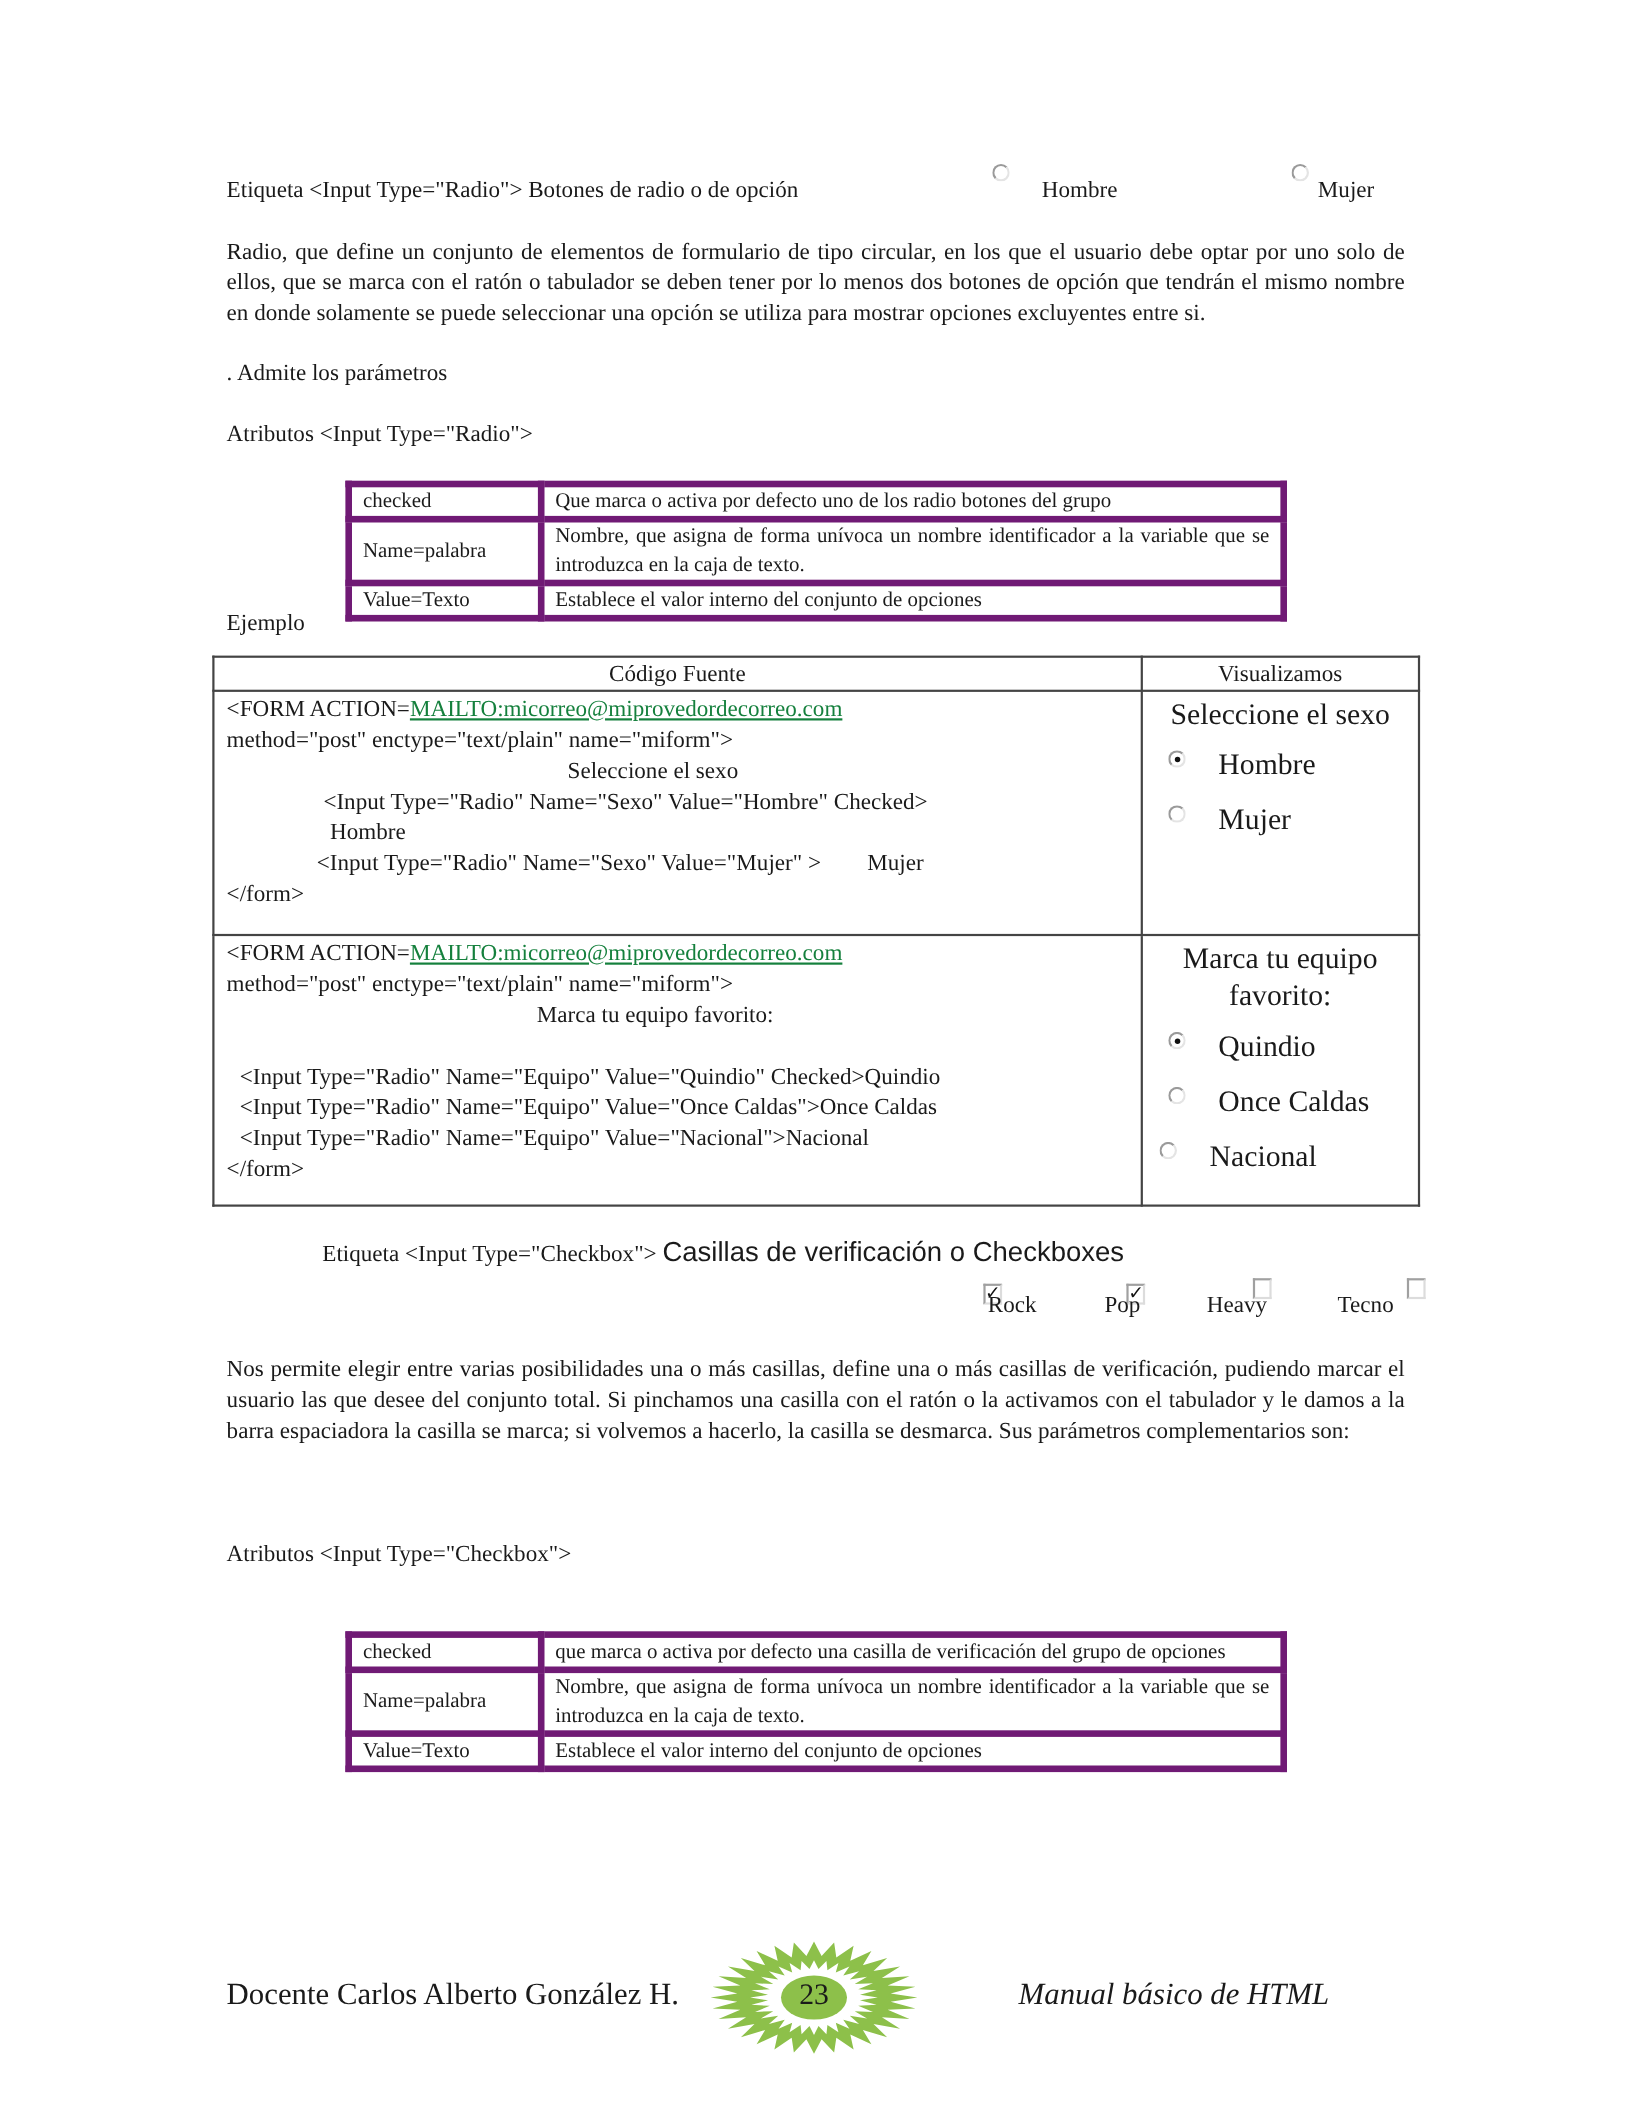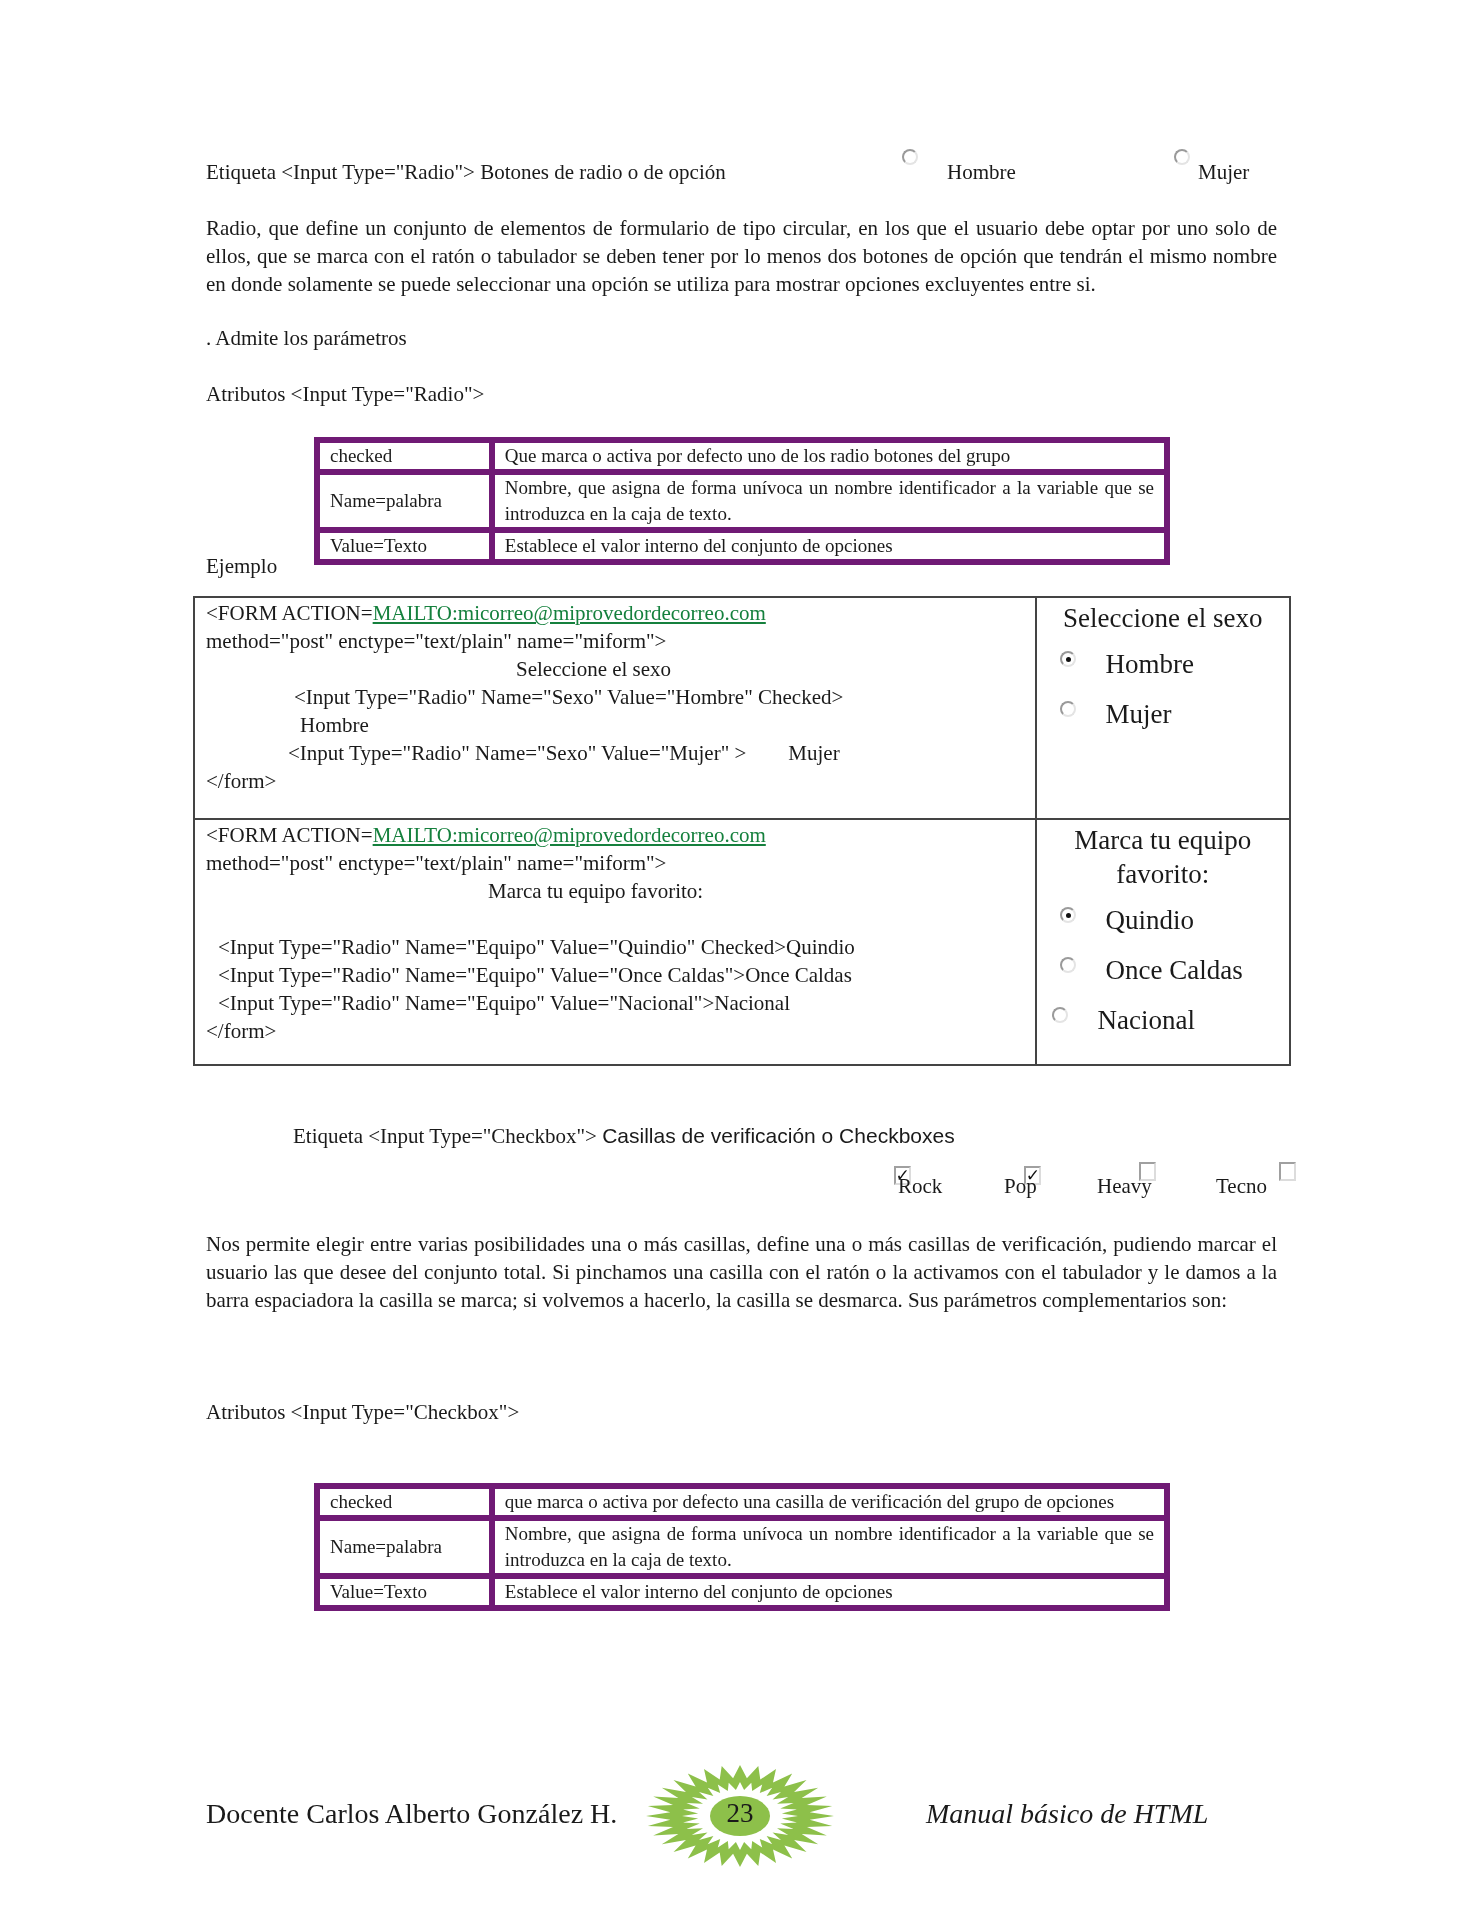--- a/index.html
+++ b/index.html
@@ -77,20 +77,24 @@
     <td class="c2">Establece el valor interno del conjunto de opciones</td>
   </tr>
 </tbody>
   </table>
 
 <div class="abs line" style="left:206px; top:554px;">Ejemplo</div>
 
 
 <table class="abs ex-table" style="left:193px; top:596px; width:1098px;">
   <tbody>
+      <tr>
+    <th style="width:843px;">Código Fuente</th>
+    <th style="width:251px;">Visualizamos</th>
+  </tr>
 
   <tr style="height:222px;">
     <td>
       <div class="code"><span>&lt;FORM   ACTION=</span><span class="link">MAILTO:micorreo@miprovedordecorreo.com</span></div>
       <div class="code">method="post" enctype="text/plain" name="miform"&gt;</div>
       <div class="code" style="padding-left:320px;">Seleccione el sexo</div>
       <div class="code" style="padding-left:98px; white-space:pre;">&lt;Input Type="Radio" Name="Sexo" Value="Hombre" Checked&gt;</div>
       <div class="code" style="padding-left:104px;">Hombre</div>
       <div class="code" style="padding-left:92px; white-space:pre;">&lt;Input Type="Radio" Name="Sexo" Value="Mujer" &gt;        Mujer</div>
       <div class="code">&lt;/form&gt;</div>
@@ -135,21 +139,21 @@
         <span class="abs" style="left:60px; top:12px;">Nacional</span>
       </div>
     </td>
   </tr>
 </tbody>
   </table>
 
 
 <div class="abs line" style="left:293px; top:1124px;">
   <span>Etiqueta &lt;Input Type="Checkbox"&gt;</span>
-  <span class="sans" style="font-size:21px;">Casillas de verificación o Checkboxes</span>
+  <span class="sans" style="font-size:25px;">Casillas de verificación o Checkboxes</span>
 </div>
 
 <span class="abs check" style="left:851px; top:1162px;">✓</span>
 <div class="abs line" style="left:898px; top:1174px;">Rock</div>
 <span class="abs check" style="left:959px; top:1162px;">✓</span>
 <div class="abs line" style="left:1004px; top:1174px;">Pop</div>
 <span class="abs check" style="left:1052px; top:1162px;"></span>
 <div class="abs line" style="left:1097px; top:1174px;">Heavy</div>
 <span class="abs check" style="left:1170px; top:1162px;"></span>
 <div class="abs line" style="left:1216px; top:1174px;">Tecno</div>

